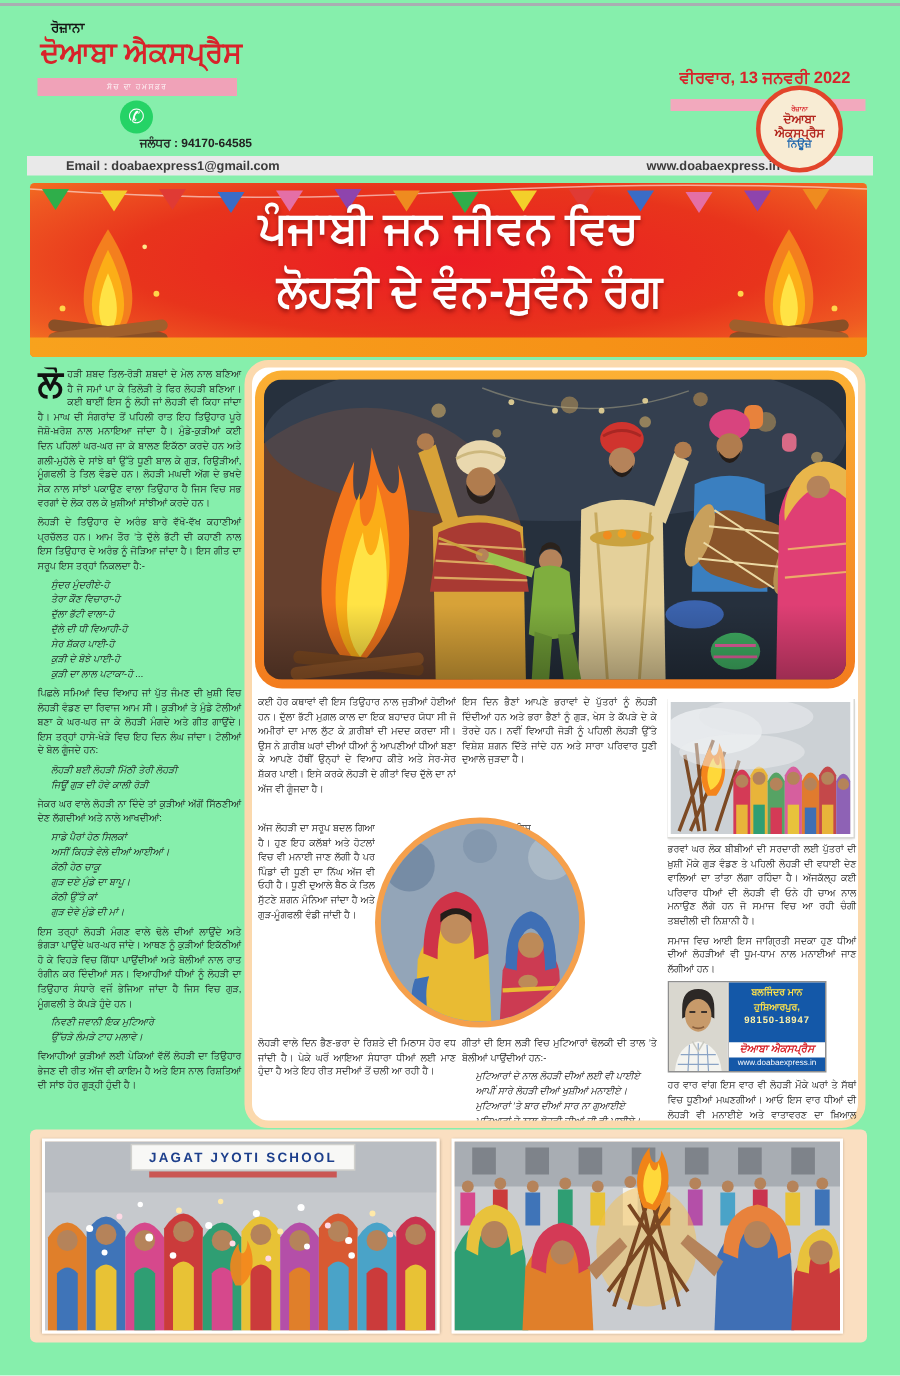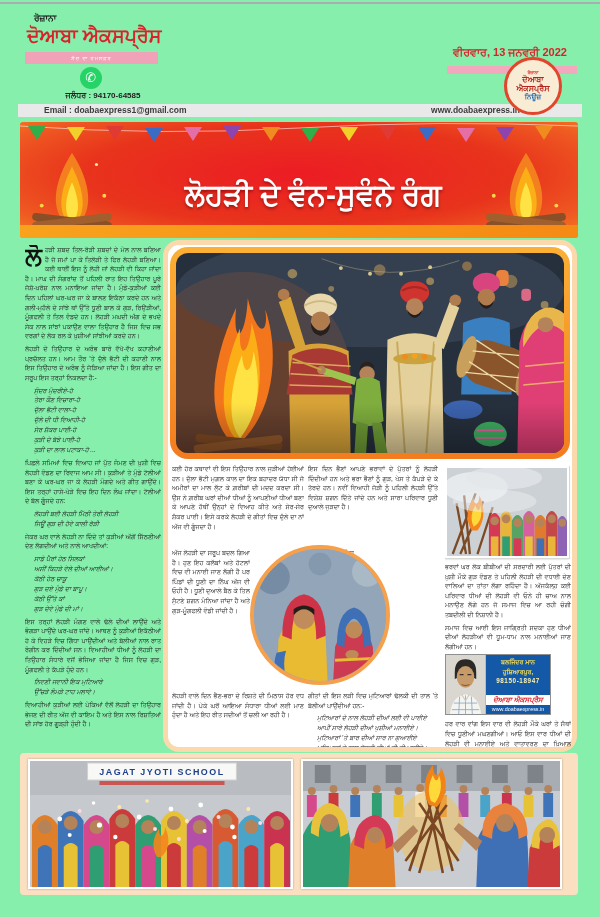--- a/index.html
+++ b/index.html
@@ -9,21 +9,21 @@
   .abs{position:absolute;}
   .topline{top:2px;left:0;width:600px;height:2px;background:#a9adb2;}
 
   
   .daily{left:34px;top:13px;font-size:9px;font-weight:bold;color:#151515;}
   .mast-title{left:27px;top:25px;font-size:19px;font-weight:800;color:#d8232a;white-space:nowrap;}
   .tagbar{left:25px;top:52px;width:133px;height:12px;background:#f0a2b8;color:#fff;
           font-size:5px;text-align:center;line-height:12px;letter-spacing:1px;}
   .wa{left:80px;top:67px;width:22px;height:22px;border-radius:50%;background:#25d366;
       color:#fff;font-size:13px;text-align:center;line-height:22px;}
-  .phone{left:38px;top:91px;font-size:8px;font-weight:bold;color:#222;width:130px;text-align:center;}
+  .phone{left:38px;top:91px;font-size:8px;font-weight:bold;color:#222;width:130px;text-align:right;}
   .section-title{left:155px;top:41px;width:296px;text-align:center;font-size:36px;font-weight:800;
       color:#e61f7e;white-space:nowrap;letter-spacing:-1px;
       text-shadow:1px 1px 0 #b5125c,2px 3px 2px rgba(0,0,0,.18);}
   .date{left:438px;top:46px;width:144px;text-align:center;font-size:11px;font-weight:800;color:#d8232a;white-space:nowrap;}
   .pinkbar-r{left:447px;top:66px;width:130px;height:8px;background:#f2a9bd;}
   .badge{left:504px;top:57px;width:58px;height:58px;border-radius:50%;background:#f8ecd4;
          border:3px solid #e2452b;display:flex;flex-direction:column;align-items:center;
          justify-content:center;line-height:1.1;z-index:3;}
   .badge .b1{font-size:4.5px;color:#d8232a;font-weight:bold;}
   .badge .b2{font-size:8px;color:#b3261e;font-weight:800;font-family:Liberation Serif, serif;}
@@ -148,20 +148,21 @@
     <svg class="bonfire-r" viewBox="0 0 90 96">
       <ellipse cx="45" cy="86" rx="40" ry="9" fill="#5a2d12" opacity=".45"></ellipse>
       <path d="M45,90 C20,74 26,42 45,12 C64,42 70,74 45,90 Z" fill="#f47f1e"></path>
       <path d="M45,87 C28,74 33,50 45,26 C57,50 62,74 45,87 Z" fill="#fcae17"></path>
       <path d="M45,84 C36,74 38,58 45,42 C52,58 54,74 45,84 Z" fill="#ffe345"></path>
       <rect x="4" y="78" width="82" height="8" rx="4" fill="#8a4f26" transform="rotate(7 45 82)"></rect>
       <rect x="4" y="78" width="82" height="8" rx="4" fill="#a05f2c" transform="rotate(-7 45 82)"></rect>
       <circle cx="14" cy="66" r="2" fill="#ffd54a"></circle>
         <circle cx="78" cy="56" r="2" fill="#ffd54a"></circle>
     </svg>
+    <div class="bl1">ਪੰਜਾਬੀ ਜਨ ਜੀਵਨ ਵਿਚ</div>
     <div class="bl2">ਲੋਹੜੀ ਦੇ ਵੰਨ-ਸੁਵੰਨੇ ਰੰਗ</div>
     <div class="strip"></div>
   </div>
 
   <div class="abs col-left bodytext">
     <p><span class="dropcap">ਲੋ</span><span>ਹੜੀ ਸ਼ਬਦ ਤਿਲ-ਰੋੜੀ ਸ਼ਬਦਾਂ ਦੇ ਮੇਲ ਨਾਲ ਬਣਿਆ ਹੈ ਜੋ ਸਮਾਂ ਪਾ ਕੇ ਤਿਲੋੜੀ ਤੇ ਫਿਰ ਲੋਹੜੀ ਬਣਿਆ। ਕਈ ਥਾਈਂ ਇਸ ਨੂੰ ਲੋਹੀ ਜਾਂ ਲੋਹੜੀ ਵੀ ਕਿਹਾ ਜਾਂਦਾ ਹੈ। ਮਾਘ ਦੀ ਸੰਗਰਾਂਦ ਤੋਂ ਪਹਿਲੀ ਰਾਤ ਇਹ ਤਿਉਹਾਰ ਪੂਰੇ ਜੋਸ਼ੋ-ਖ਼ਰੋਸ਼ ਨਾਲ ਮਨਾਇਆ ਜਾਂਦਾ ਹੈ। ਮੁੰਡੇ-ਕੁੜੀਆਂ ਕਈ ਦਿਨ ਪਹਿਲਾਂ ਘਰ-ਘਰ ਜਾ ਕੇ ਬਾਲਣ ਇਕੱਠਾ ਕਰਦੇ ਹਨ ਅਤੇ ਗਲੀ-ਮੁਹੱਲੇ ਦੇ ਸਾਂਝੇ ਥਾਂ ਉੱਤੇ ਧੂਣੀ ਬਾਲ ਕੇ ਗੁੜ, ਰਿਉੜੀਆਂ, ਮੂੰਗਫਲੀ ਤੇ ਤਿਲ ਵੰਡਦੇ ਹਨ। ਲੋਹੜੀ ਮਘਦੀ ਅੱਗ ਦੇ ਭਖਦੇ ਸੇਕ ਨਾਲ ਸਾਂਝਾਂ ਪਕਾਉਣ ਵਾਲਾ ਤਿਉਹਾਰ ਹੈ ਜਿਸ ਵਿਚ ਸਭ ਵਰਗਾਂ ਦੇ ਲੋਕ ਰਲ ਕੇ ਖ਼ੁਸ਼ੀਆਂ ਸਾਂਝੀਆਂ ਕਰਦੇ ਹਨ।</span></p>
     <p>ਲੋਹੜੀ ਦੇ ਤਿਉਹਾਰ ਦੇ ਅਰੰਭ ਬਾਰੇ ਵੱਖੋ-ਵੱਖ ਕਹਾਣੀਆਂ ਪ੍ਰਚੱਲਤ ਹਨ। ਆਮ ਤੌਰ ’ਤੇ ਦੁੱਲੇ ਭੱਟੀ ਦੀ ਕਹਾਣੀ ਨਾਲ ਇਸ ਤਿਉਹਾਰ ਦੇ ਅਰੰਭ ਨੂੰ ਜੋੜਿਆ ਜਾਂਦਾ ਹੈ। ਇਸ ਗੀਤ ਦਾ ਸਰੂਪ ਇਸ ਤਰ੍ਹਾਂ ਨਿਕਲਦਾ ਹੈ:-</p>
     <div class="verse">ਸੁੰਦਰ ਮੁੰਦਰੀਏ-ਹੋ
 ਤੇਰਾ ਕੌਣ ਵਿਚਾਰਾ-ਹੋ
 ਦੁੱਲਾ ਭੱਟੀ ਵਾਲਾ-ਹੋ

